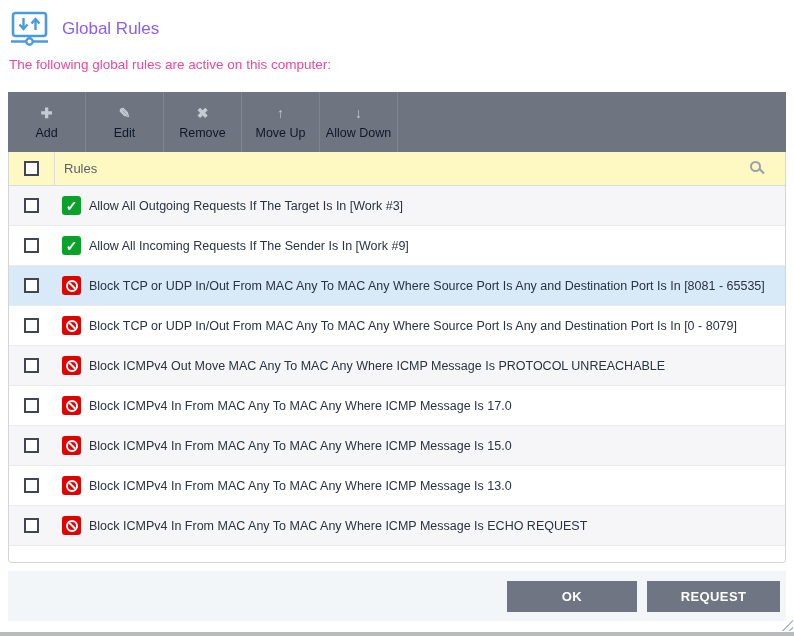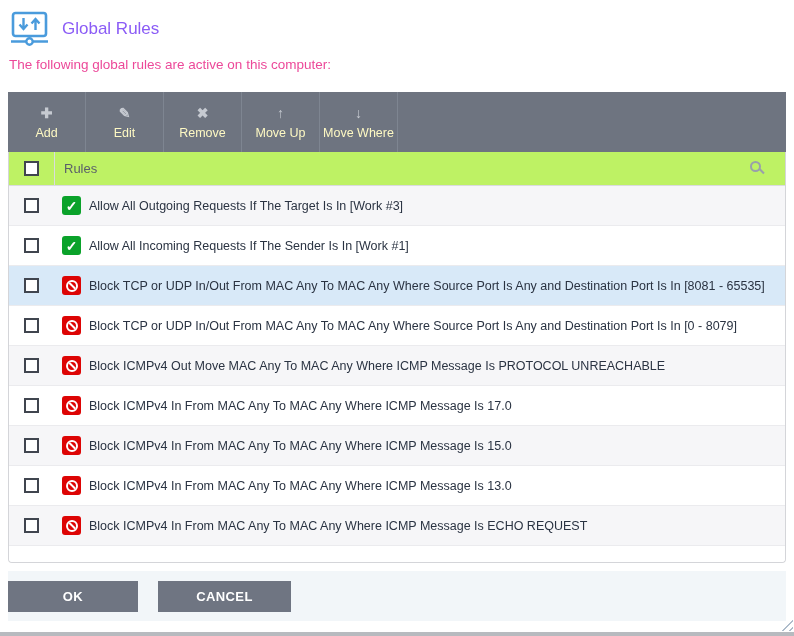--- a/index.html
+++ b/index.html
@@ -22,25 +22,25 @@
   
   .content { margin:18px 0 0 8px; width:778px; }
 
   
   .toolbar { display:flex; background:#6e7480; height:60px; }
   .tb-btn {
     width:78px; display:flex; flex-direction:column; align-items:center; justify-content:center;
     gap:5px; border-right:1px solid #7e8591; cursor:default;
   }
   .tb-glyph { color:#c6cad1; font-size:14px; line-height:16px; height:16px; font-weight:bold; }
-  .tb-label { color:#fef9c3; font-size:12.5px; }
+  .tb-label { color:#0f172a; font-size:12.5px; }
 
   
   .rules-table { border:1px solid #d4d5d9; border-top:none; border-radius:0 0 4px 4px; background:#fff; }
-  .thead { display:flex; align-items:center; background:#bef264; height:34px;
+  .thead { display:flex; align-items:center; background:#fef9c3; height:34px;
            border-bottom:1px solid #dadbde; position:relative; }
   .cb-cell { width:46px; align-self:stretch; display:flex; align-items:center; justify-content:center;
              border-right:1px solid #dadbde; }
   .col-label { margin-left:9px; font-size:13px; color:#5a5f6a; }
 
   .checkbox { width:15px; height:15px; background:#fff; border:2px solid #40454f; display:inline-block; }
 
   .search-icon { position:absolute; right:24px; top:9px; width:11px; height:11px;
                  border:2px solid #99a0aa; border-radius:50%; }
   .search-icon::after { content:""; position:absolute; width:7px; height:2px; background:#99a0aa;
@@ -59,21 +59,21 @@
                position:relative; overflow:hidden; }
   .no-circle::after { content:""; position:absolute; left:-3px; top:3px; width:15px; height:2px;
                       background:#fff; transform:rotate(45deg); }
 
   .rule-text { margin-left:8px; font-size:12.5px; color:#2a3342; white-space:nowrap; }
 
   .empty-strip { height:16px; border-radius:0 0 4px 4px; background:#fff; }
 
   
   .footer { margin-top:8px; height:50px; background:#f2f6f9; display:flex; align-items:center;
-            justify-content:flex-start; gap:20px; padding-right:6px; }
+            justify-content:flex-end; gap:10px; padding-right:6px; }
   .btn { width:130px; height:31px; background:#6f7582; color:#fff; font-weight:bold; font-size:13px;
          display:flex; align-items:center; justify-content:center; letter-spacing:0.4px; border:none; }
   .btn.cancel { width:133px; }
 
   .bottom-strip { position:absolute; left:0; bottom:0; width:794px; height:4px; background:#b7babf; }
   .resize-grip { position:absolute; right:1px; bottom:5px; width:12px; height:12px;
                  background:repeating-linear-gradient(135deg,#aebccb 0 1.5px,transparent 1.5px 4.5px);
                  clip-path:polygon(100% 0,100% 100%,0 100%); }
 </style>
 </head>
@@ -108,21 +108,21 @@
       <div class="tb-btn">
     <span class="tb-glyph">✖</span>
     <span class="tb-label">Remove</span>
   </div>
       <div class="tb-btn">
     <span class="tb-glyph">↑</span>
     <span class="tb-label">Move Up</span>
   </div>
       <div class="tb-btn">
     <span class="tb-glyph">↓</span>
-    <span class="tb-label">Move Where</span>
+    <span class="tb-label">Allow Down</span>
   </div>
     </div>
 
   <div class="rules-table">
     <div class="thead">
       <span class="cb-cell">
         <span class="checkbox"></span>
       </span>
       <span class="col-label">Rules</span>
       <span class="search-icon"></span>
@@ -131,21 +131,21 @@
         <div class="rule-row">
     <span class="checkbox"></span>
     <span class="rule-icon allow">✓</span>
 
     <span class="rule-text">Allow All Outgoing Requests If The Target Is In [Work #3]</span>
   </div>
         <div class="rule-row">
     <span class="checkbox"></span>
     <span class="rule-icon allow">✓</span>
 
-    <span class="rule-text">Allow All Incoming Requests If The Sender Is In [Work #1]</span>
+    <span class="rule-text">Allow All Incoming Requests If The Sender Is In [Work #9]</span>
   </div>
         <div class="rule-row selected">
     <span class="checkbox"></span>
 
     <span class="rule-icon block">
             <span class="no-circle"></span>
           </span>
     <span class="rule-text">Block TCP or UDP In/Out From MAC Any To MAC Any Where Source Port Is Any and Destination Port Is In [8081 - 65535]</span>
   </div>
         <div class="rule-row">
@@ -195,18 +195,18 @@
             <span class="no-circle"></span>
           </span>
     <span class="rule-text">Block ICMPv4 In From MAC Any To MAC Any Where ICMP Message Is ECHO REQUEST</span>
   </div>
       </div>
     <div class="empty-strip"></div>
   </div>
 
   <div class="footer">
     <button class="btn">OK</button>
-    <button class="btn cancel">CANCEL</button>
+    <button class="btn cancel">REQUEST</button>
   </div>
 </div>
 
 <div class="bottom-strip"></div>
 <div class="resize-grip"></div>
 
 </body></html>

